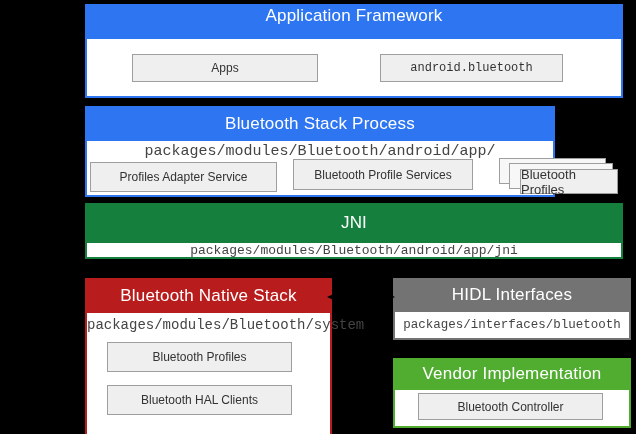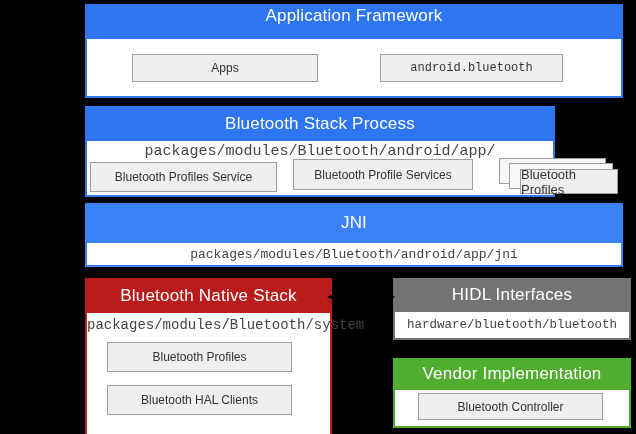--- a/index.html
+++ b/index.html
@@ -48,49 +48,49 @@
   <div class="block-body" style="top:35px;">
     <div class="gbox" style="left:45px; top:15px; width:186px; height:28px;">Apps</div>
     <div class="gbox mono" style="left:293px; top:15px; width:183px; height:28px;">android.bluetooth</div>
   </div>
 </div>
 
 <div class="block" style="left:85px; top:106px; width:470px; height:91px; background:#2e75f2;">
   <div class="block-header" style="height:35px;">Bluetooth Stack Process</div>
   <div class="block-body" style="top:35px;">
     <div class="path-line" style="top:2px;">packages/modules/Bluetooth/android/app/</div>
-    <div class="gbox" style="left:3px; top:21px; width:187px; height:30px;">Bluetooth Profiles Service</div>
+    <div class="gbox" style="left:3px; top:21px; width:187px; height:30px;">Profiles Adapter Service</div>
     <div class="gbox" style="left:206px; top:18px; width:180px; height:31px;">Bluetooth Profile Services</div>
 
     <div class="stack-layer" style="left:412px; top:17px; width:107px; height:26px;"></div>
     <div class="stack-layer" style="left:422px; top:22px; width:104px; height:26px;"></div>
     <div class="gbox" style="left:433px; top:28px; width:98px; height:25px; font-size:13px;">Bluetooth Profiles</div>
   </div>
 </div>
 
-<div class="block" style="left:85px; top:203px; width:538px; height:64px; background:#3b82f6;">
+<div class="block" style="left:85px; top:203px; width:538px; height:56px; background:#15803d;">
   <div class="block-header" style="height:40px;">JNI</div>
   <div class="block-body" style="top:40px; display:flex; align-items:center; justify-content:center;">
     <span class="mono" style="color:#444; font-size:13px;">packages/modules/Bluetooth/android/app/jni</span>
   </div>
 </div>
 
 <div class="block" style="left:85px; top:278px; width:247px; height:179px; background:#b91c1c;">
   <div class="block-header" style="height:35px;">Bluetooth Native Stack</div>
   <div class="block-body" style="top:35px;">
     <div class="path-line" style="top:4px; font-size:14px;text-align:center;">packages/modules/Bluetooth/system</div>
     <div class="gbox" style="left:20px; top:29px; width:185px; height:30px;">Bluetooth Profiles</div>
     <div class="gbox" style="left:20px; top:72px; width:185px; height:30px;">Bluetooth HAL Clients</div>
   </div>
 </div>
 
 <div class="block" style="left:393px; top:278px; width:238px; height:62px; background:#737373;">
   <div class="block-header" style="height:34px;">HIDL Interfaces</div>
   <div class="block-body" style="top:34px; display:flex; align-items:center; justify-content:center;">
-    <span class="mono" style="color:#444; font-size:12.5px;">hardware/bluetooth/bluetooth</span>
+    <span class="mono" style="color:#444; font-size:12.5px;">packages/interfaces/bluetooth</span>
   </div>
 </div>
 
 <div class="block" style="left:393px; top:358px; width:238px; height:70px; background:#50ad30;">
   <div class="block-header" style="height:32px;">Vendor Implementation</div>
   <div class="block-body" style="top:32px;">
     <div class="gbox" style="left:23px; top:3px; width:185px; height:27px;">Bluetooth Controller</div>
   </div>
 </div>
 

